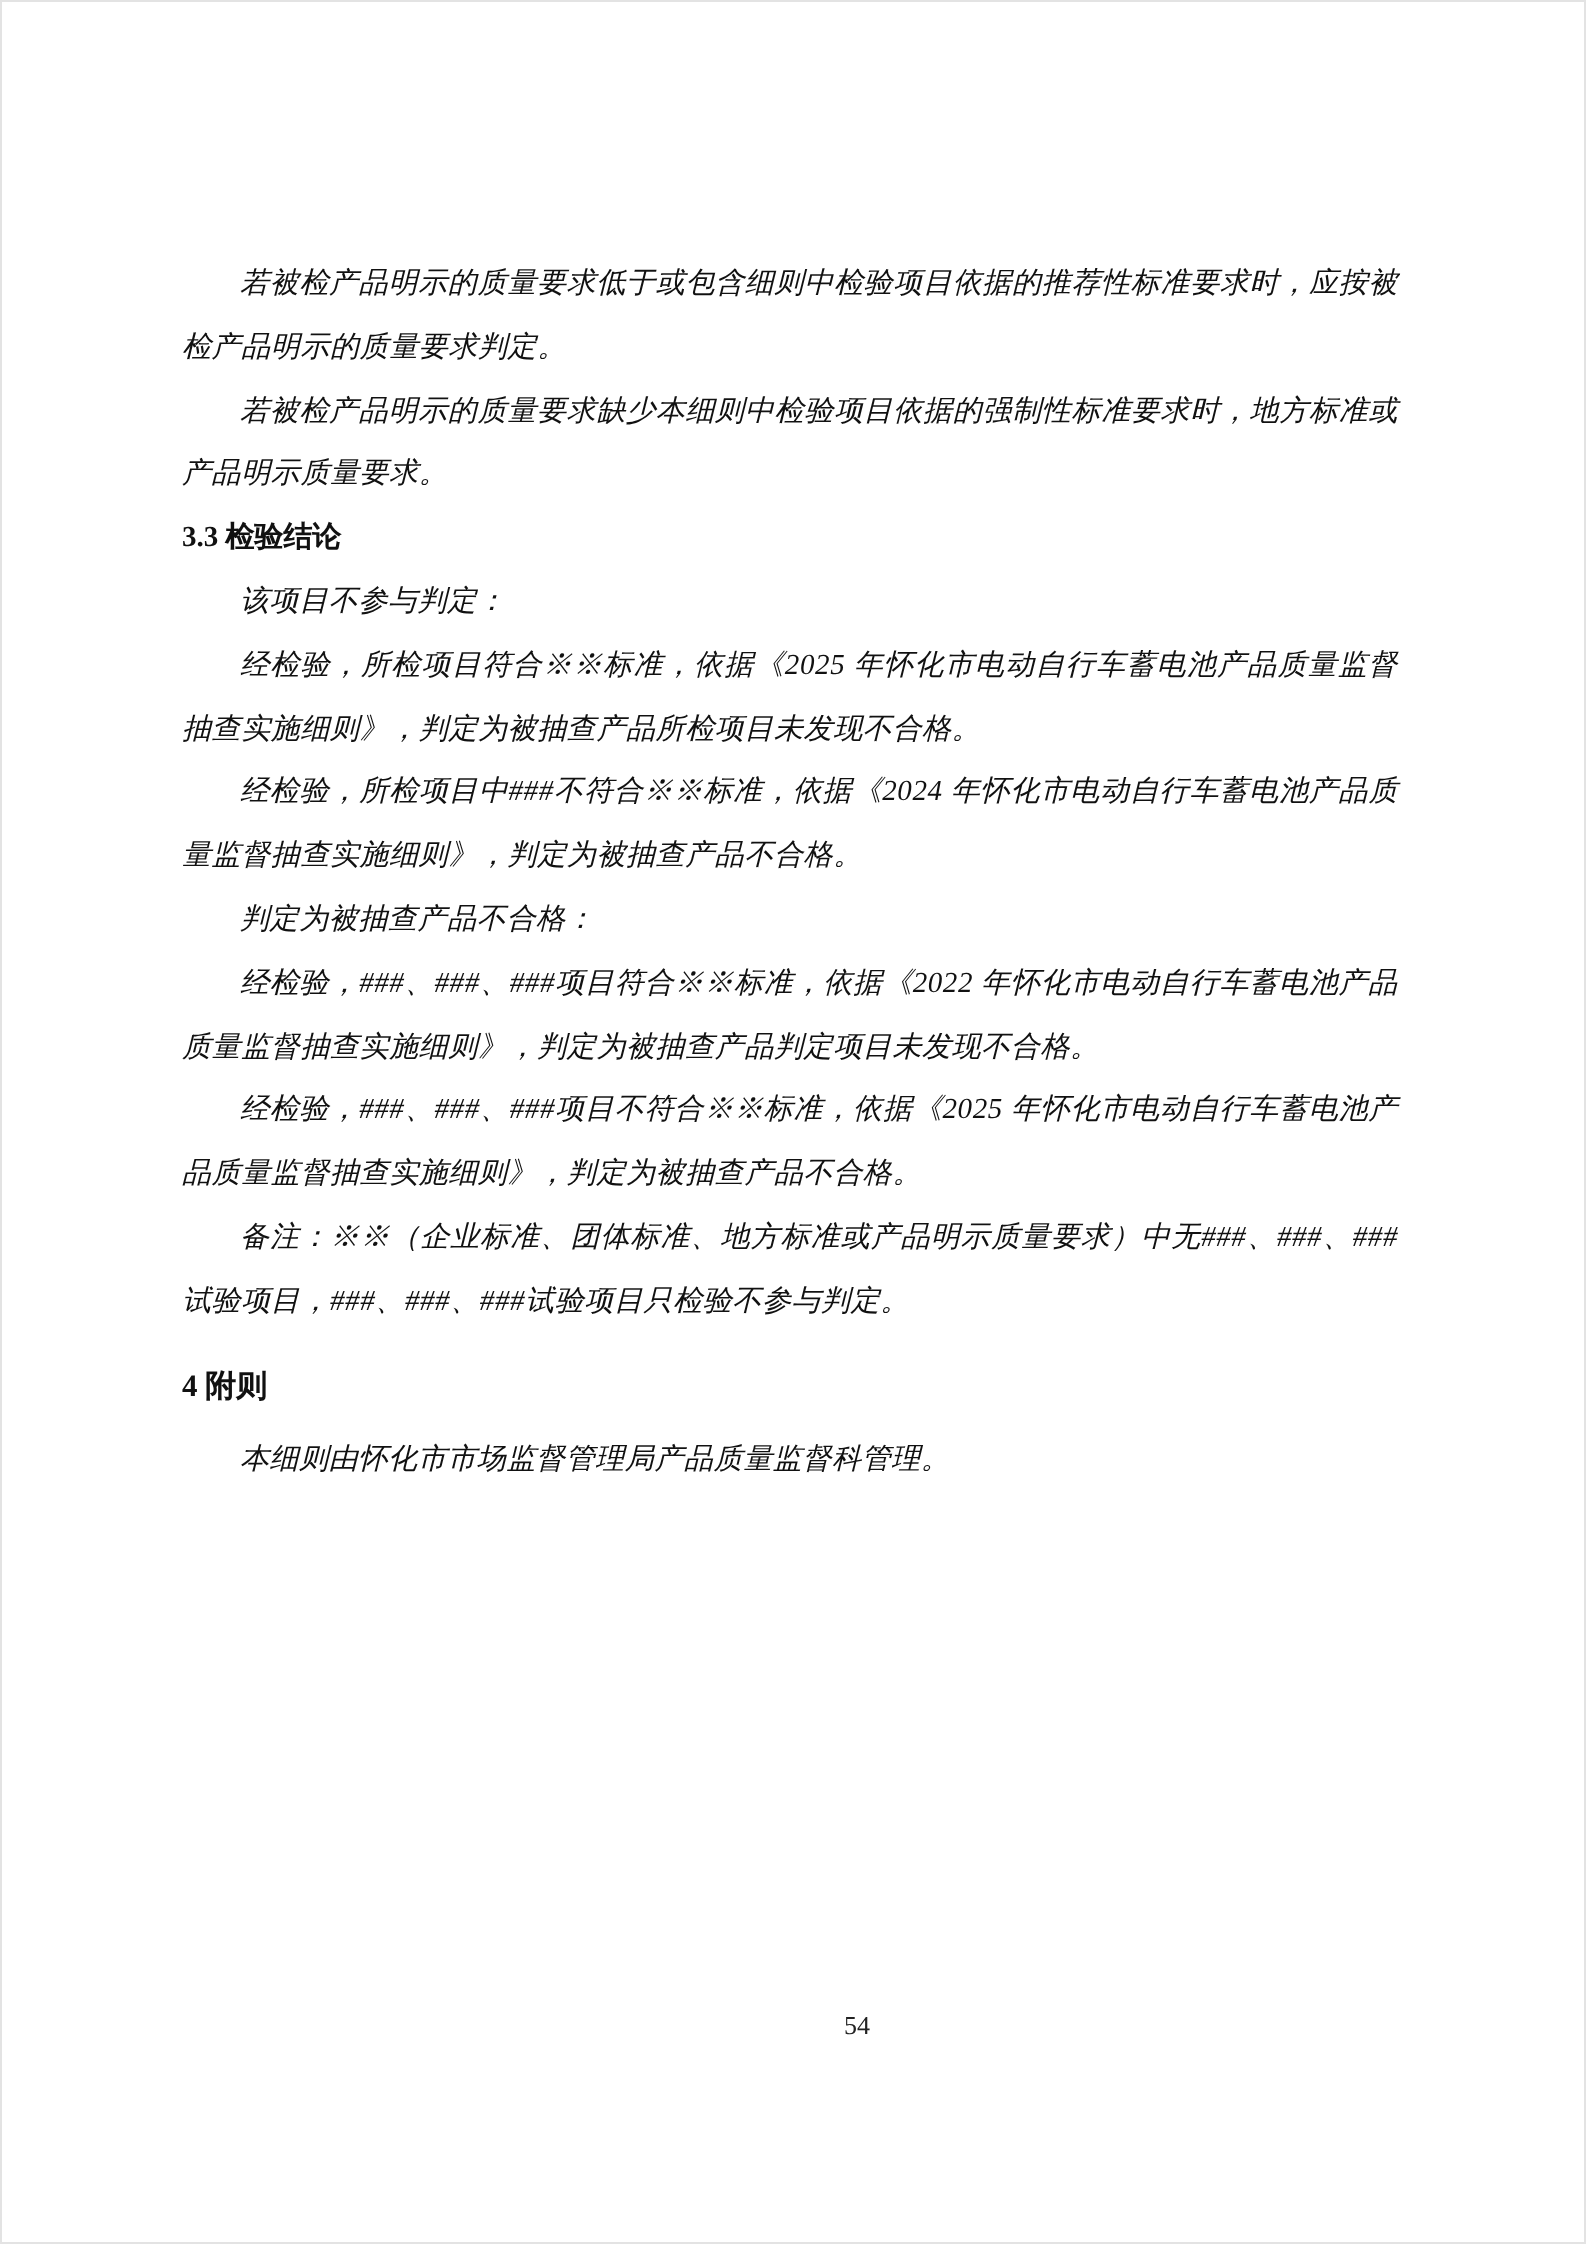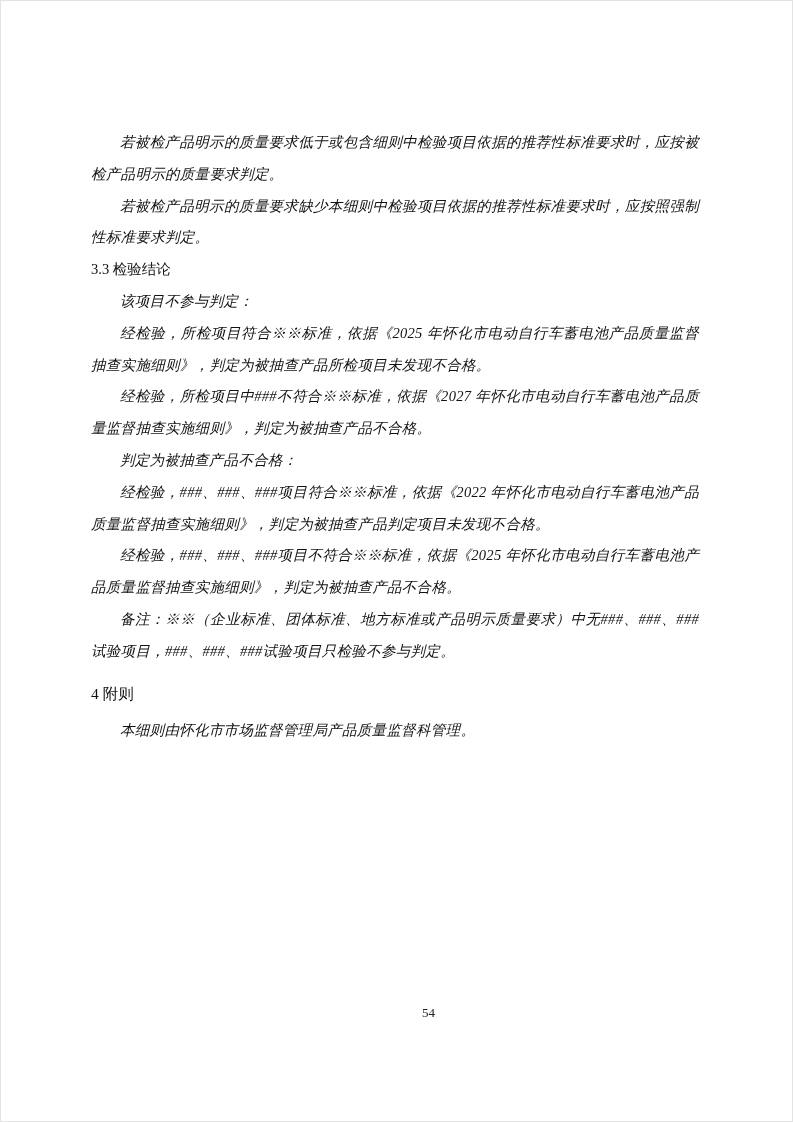--- a/index.html
+++ b/index.html
@@ -26,55 +26,55 @@
     line-height: 31.8px;
     text-align: justify;
     text-indent: 2em;
     letter-spacing: 0.3px;
     font-style: italic;
   }
   .heading-33 {
     margin: 0;
     font-size: 14.5px;
     line-height: 31.8px;
-    font-weight: normal;
+    font-weight: bold;
     text-indent: 0;
   }
   .heading-4 {
     margin: 10px 0 6px 0;
     font-size: 15.5px;
     line-height: 31.8px;
-    font-weight: normal;
+    font-weight: bold;
     text-indent: 0;
   }
   .footer {
     position: absolute;
     left: 0;
     top: 1004px;
     width: 100%;
     text-align: center;
     font-size: 13px;
     color: #222222;
     padding-left: 32px;
   }
 </style>
 </head>
 <body>
 
 <div class="page">
   <div class="content">
 
     <p class="para">若被检产品明示的质量要求低于或包含细则中检验项目依据的推荐性标准要求时，应按被检产品明示的质量要求判定。</p>
-    <p class="para">若被检产品明示的质量要求缺少本细则中检验项目依据的推荐性标准要求时，应按照强制性标准要求判定。</p>
+    <p class="para">若被检产品明示的质量要求缺少本细则中检验项目依据的强制性标准要求时，地方标准或产品明示质量要求。</p>
 
     <p class="heading-33">3.3 检验结论</p>
 
     <p class="para">该项目不参与判定：</p>
     <p class="para">经检验，所检项目符合※※标准，依据《2025 年怀化市电动自行车蓄电池产品质量监督抽查实施细则》，判定为被抽查产品所检项目未发现不合格。</p>
-    <p class="para">经检验，所检项目中###不符合※※标准，依据《2027 年怀化市电动自行车蓄电池产品质量监督抽查实施细则》，判定为被抽查产品不合格。</p>
+    <p class="para">经检验，所检项目中###不符合※※标准，依据《2024 年怀化市电动自行车蓄电池产品质量监督抽查实施细则》，判定为被抽查产品不合格。</p>
     <p class="para">判定为被抽查产品不合格：</p>
     <p class="para">经检验，###、###、###项目符合※※标准，依据《2022 年怀化市电动自行车蓄电池产品质量监督抽查实施细则》，判定为被抽查产品判定项目未发现不合格。</p>
     <p class="para">经检验，###、###、###项目不符合※※标准，依据《2025 年怀化市电动自行车蓄电池产品质量监督抽查实施细则》，判定为被抽查产品不合格。</p>
     <p class="para">备注：※※（企业标准、团体标准、地方标准或产品明示质量要求）中无###、###、###试验项目，###、###、###试验项目只检验不参与判定。</p>
 
     <p class="heading-4">4 附则</p>
 
     <p class="para">本细则由怀化市市场监督管理局产品质量监督科管理。</p>
 
   </div>

